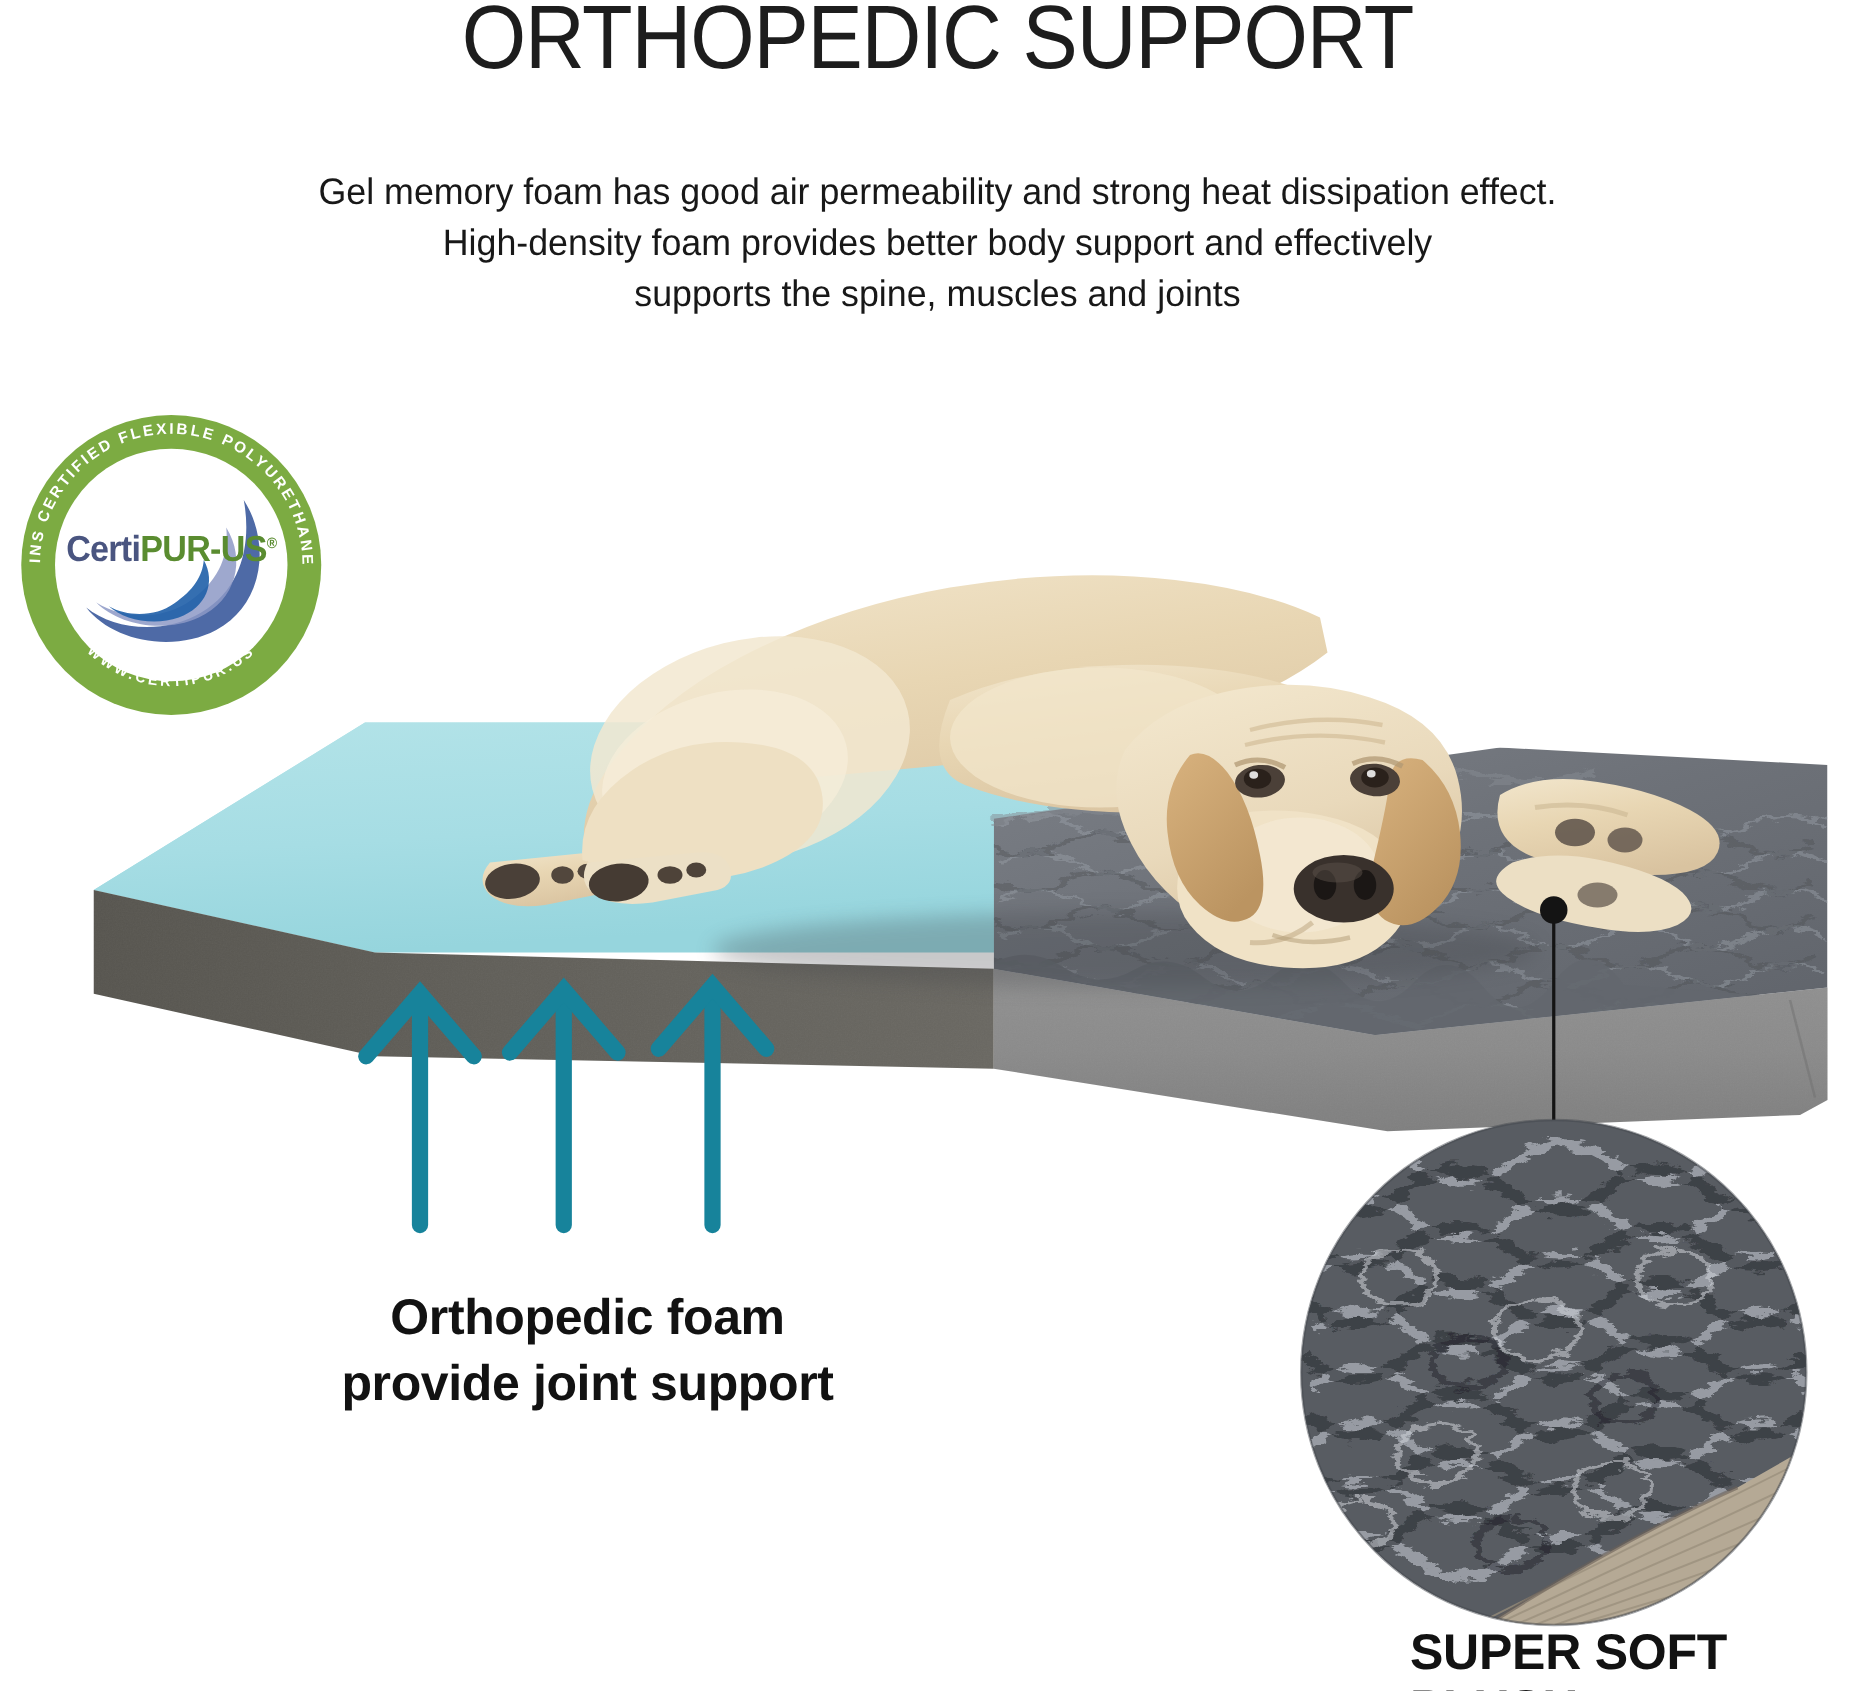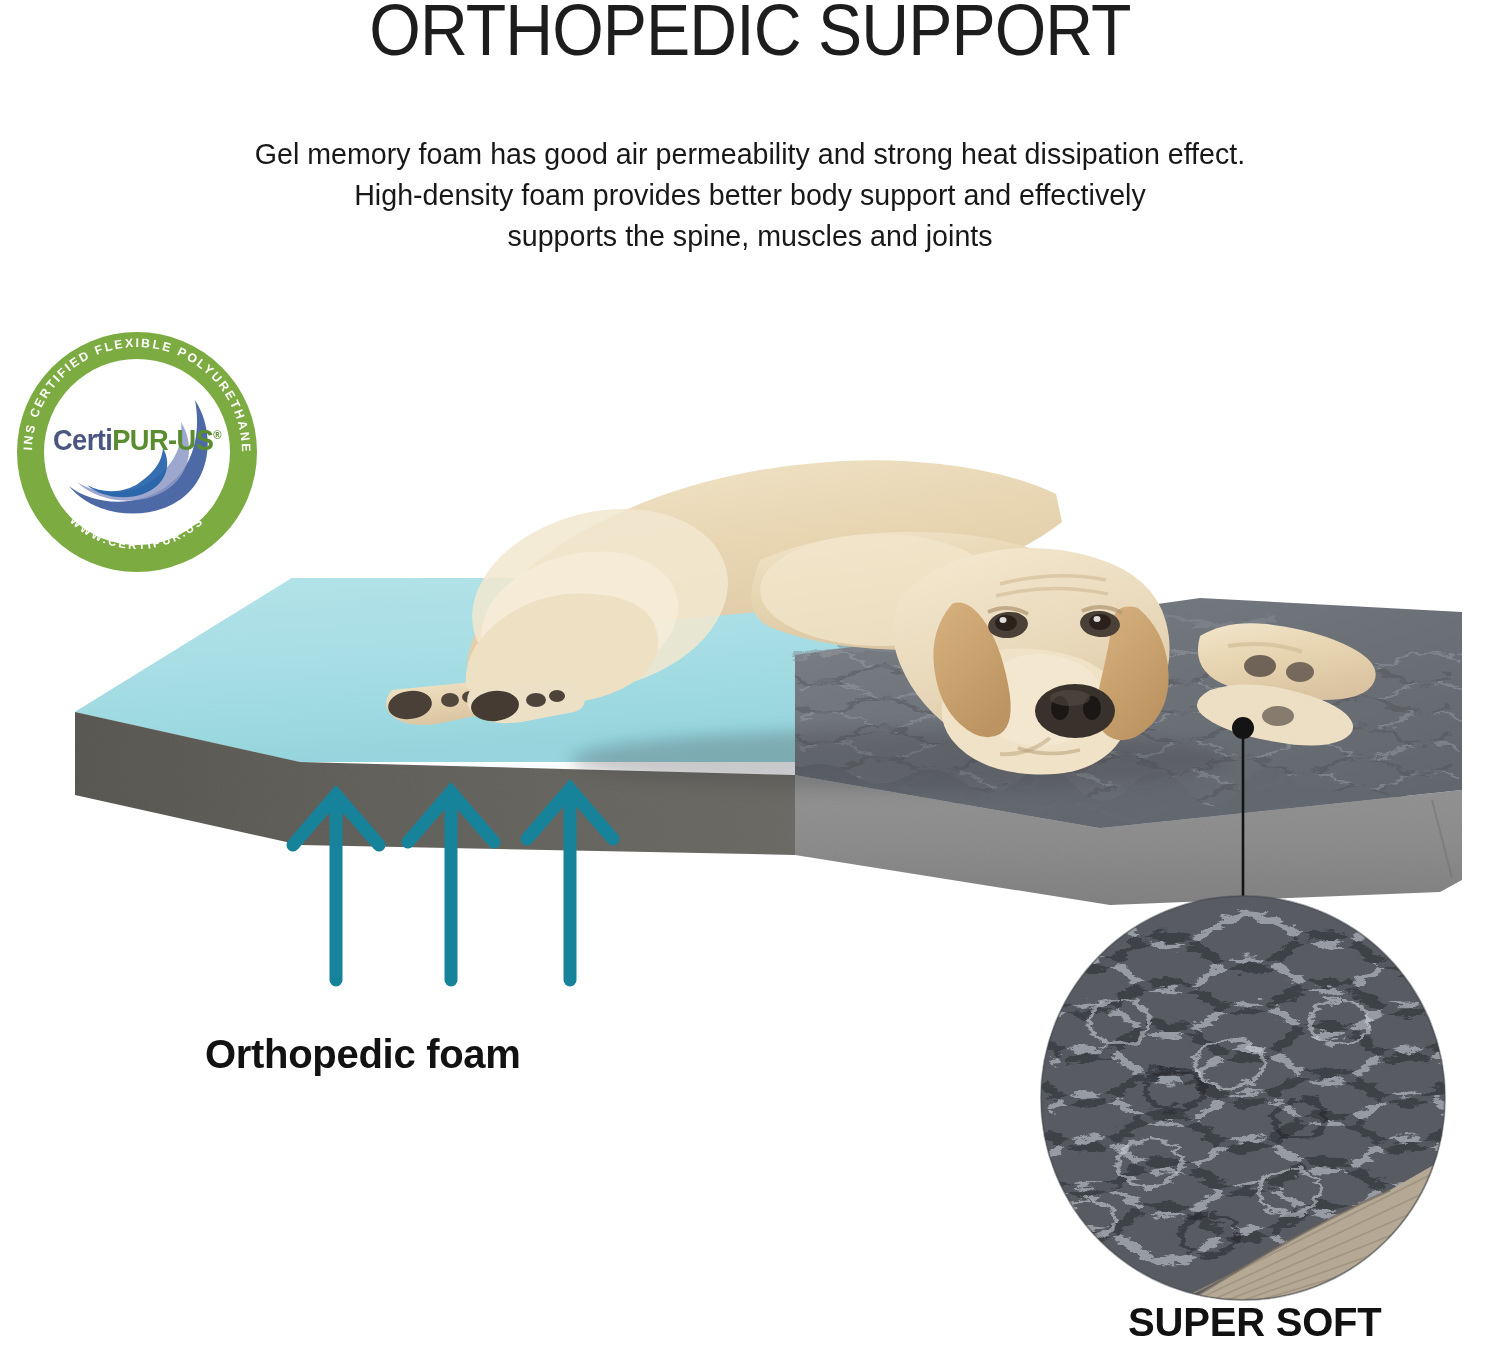--- a/index.html
+++ b/index.html
@@ -56,21 +56,21 @@
     transform:scaleX(0.94);
   }
   #badge .wm-a { color:#4a5580; }
   #badge .wm-b { color:#5a8c30; }
   #badge .wm-r { color:#5a8c30; font-size:12px; vertical-align:super; }
   #badge .swoosh { position:absolute; left:28px; top:60px; }
 
   
   #foam-caption {
     position:absolute; left:205px; top:1028px; width:530px;
-    text-align:left;
+    text-align:center;
     font-size:40px; line-height:1.32; font-weight:700;
     color:#121212; letter-spacing:-0.3px;
   }
   #plush-caption {
     position:absolute; left:1020px; top:1300px; width:480px;
     text-align:left;
     font-size:40px; font-weight:700; color:#121212;
     letter-spacing:-0.2px;
     padding-left:108px;
   }
@@ -378,15 +378,16 @@
           <path d="M1292,1300 L1460,1272"></path>
       </g>
       <path d="M1390,1190 q-90,40 -200,110" stroke="#6a6158" stroke-width="3" fill="none" opacity="0.6"></path>
     </g>
     <circle cx="1243" cy="1098" r="202" fill="none" stroke="#44484e" stroke-width="2" opacity="0.5"></circle>
   </g>
 </svg>
 
 <div id="foam-caption">
   <span>Orthopedic foam</span><br>
+  <span>provide joint support</span>
 </div>
 
 <div id="plush-caption">SUPER SOFT PLUSH</div>
 
 </body></html>

